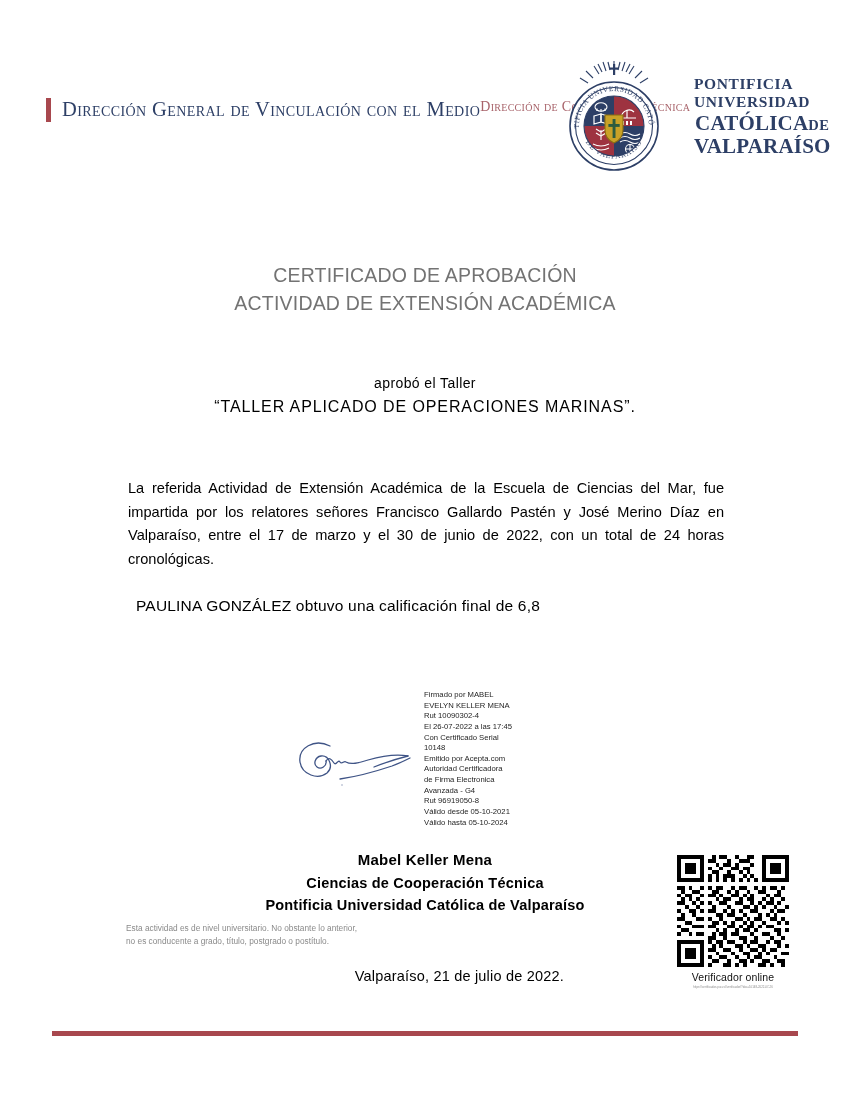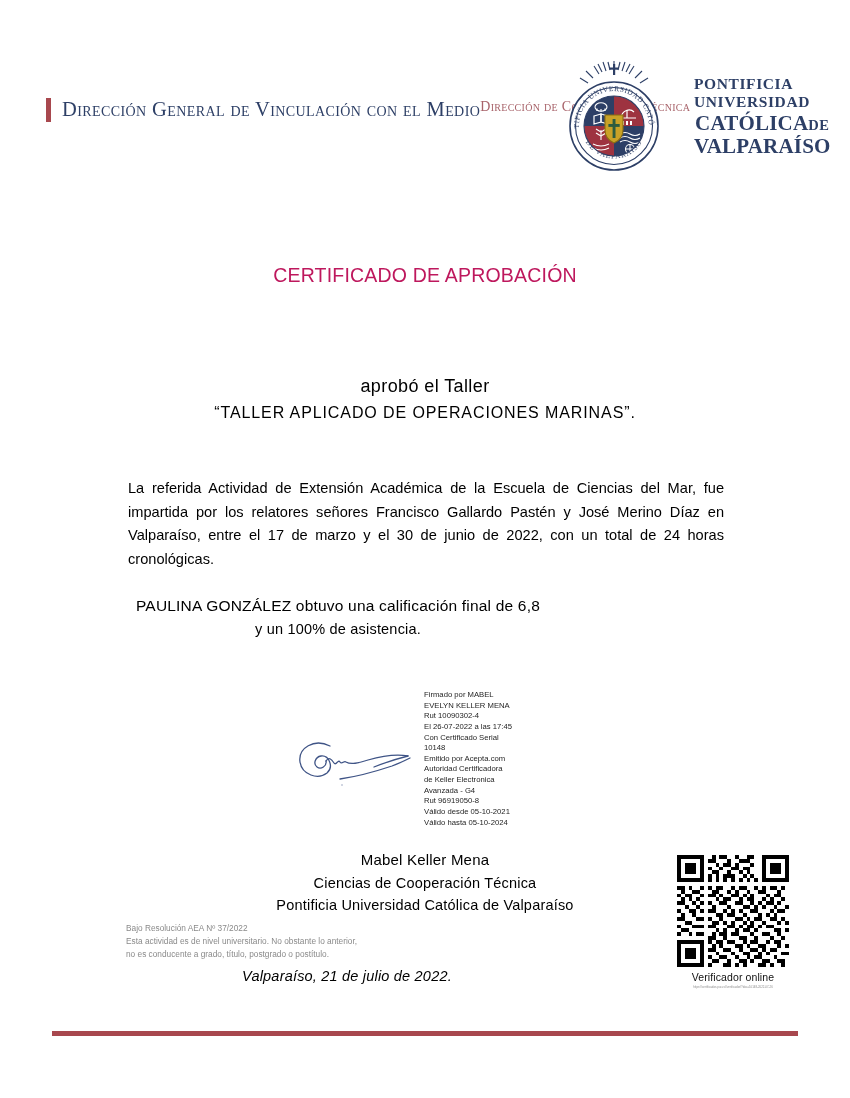--- a/index.html
+++ b/index.html
@@ -105,38 +105,38 @@
 
   
   .cert-title {
     position: absolute;
     left: 0; top: 262px;
     width: 850px;
     text-align: center;
     font-size: 19.5px;
     line-height: 1.42;
     letter-spacing: 0.2px;
-    color: #be185d;
+    color: #737373;
   }
 
   
   .recipient {
     position: absolute;
     left: 0; top: 373px;
     width: 850px;
     text-align: center;
     color: #000;
   }
   .rec-name {
     font-size: 16.5px;
     letter-spacing: 1.1px;
     line-height: 1.5;
   }
   .rec-verb {
-    font-size: 18px;
+    font-size: 14px;
     letter-spacing: 0.4px;
     line-height: 1.55;
   }
   .rec-course {
     font-size: 16px;
     letter-spacing: 0.9px;
     line-height: 1.5;
   }
 
   
@@ -189,48 +189,48 @@
   }
   .sig-meta div { white-space: nowrap; }
 
   
   .signer {
     position: absolute;
     left: 0; top: 849px;
     width: 850px;
     text-align: center;
     color: #000;
+    font-weight: bold;
   }
   .signer-name { font-size: 15px; line-height: 1.52; letter-spacing: 0.2px; }
   .signer-role { font-size: 14.5px; line-height: 1.52; letter-spacing: 0.2px; }
   .signer-org  { font-size: 14.5px; line-height: 1.52; letter-spacing: 0.2px; }
 
   
   .fineprint {
     position: absolute;
     left: 126px;
     top: 922px;
     width: 300px;
     font-size: 8.3px;
     line-height: 1.58;
     color: #8a8a8a;
   }
   .fineprint div { white-space: nowrap; }
 
   
   .closing {
     position: absolute;
-    left: 137px;
+    left: 144px;
     top: 968px;
     width: 420px;
-    text-align: center;
+    text-align: right;
     font-size: 14.5px;
     color: #000;
     letter-spacing: 0.2px;
-    font-style: italic;
   }
 
   
   .qr-block {
     position: absolute;
     left: 672px;
     top: 855px;
     width: 122px;
     text-align: center;
   }
@@ -382,32 +382,32 @@
         <span class="wm-sm">PONTIFICIA</span>
         <span class="wm-sm">UNIVERSIDAD</span>
         <span class="wm-lg"><span>CATÓLICA</span><span class="de">DE</span></span>
         <span class="wm-lg">VALPARAÍSO</span>
       </div>
     </div>
   </div>
 
   <div class="cert-title">
     <div>CERTIFICADO DE APROBACIÓN</div>
+    <div>ACTIVIDAD DE EXTENSIÓN ACADÉMICA</div>
   </div>
 
   <div class="recipient">
     <div class="rec-verb">aprobó el Taller</div>
     <div class="rec-course">“TALLER APLICADO DE OPERACIONES MARINAS”.</div>
   </div>
 
   <div class="body-para">La referida Actividad de Extensión Académica de la Escuela de Ciencias del Mar, fue impartida por los relatores señores Francisco Gallardo Pastén y José Merino Díaz en Valparaíso, entre el 17 de marzo y el 30 de junio de 2022, con un total de 24 horas cronológicas.</div>
 
   <div class="grade">
     <div class="grade-l1">PAULINA GONZÁLEZ obtuvo una calificación final de 6,8</div>
-    <div class="grade-l2">y un 100% de asistencia.</div>
   </div>
 
   <div class="sig-area">
     <svg class="sig-mark" viewBox="0 0 128 62">
       <g fill="none" stroke="#3f5486" stroke-width="1.3" stroke-linecap="round">
         <path d="M 34 14 C 18 6 2 16 4 30 C 6 43 22 48 31 41 C 38 35 33 23 25 24
                  C 19 25 17 32 21 35 C 25 38 31 34 30 29"></path>
         <path d="M 30 29 C 33 24 36 28 38 31 C 40 34 42 27 44 30 C 46 33 48 28 50 30
                  C 55 33 62 31 72 28 C 86 24 100 22 112 24"></path>
         <path d="M 112 24 C 100 27 88 31 78 35"></path>
@@ -420,36 +420,35 @@
 
     <div class="sig-meta">
       <div>Firmado por MABEL</div>
       <div>EVELYN KELLER MENA</div>
       <div>Rut 10090302-4</div>
       <div>El 26-07-2022 a las 17:45</div>
       <div>Con Certificado Serial</div>
       <div>10148</div>
       <div>Emitido por Acepta.com</div>
       <div>Autoridad Certificadora</div>
-      <div>de Keller Electronica</div>
+      <div>de Firma Electronica</div>
       <div>Avanzada - G4</div>
       <div>Rut 96919050-8</div>
       <div>Válido desde 05-10-2021</div>
       <div>Válido hasta 05-10-2024</div>
     </div>
   </div>
 
   <div class="signer">
     <div class="signer-name">Mabel Keller Mena</div>
     <div class="signer-role">Ciencias de Cooperación Técnica</div>
     <div class="signer-org">Pontificia Universidad Católica de Valparaíso</div>
   </div>
 
   <div class="fineprint">
-    <div>Bajo Resolución AEA  Nº 37/2022</div>
     <div>Esta actividad es de nivel universitario. No obstante lo anterior,</div>
     <div>no es conducente a grado, título, postgrado o postítulo.</div>
   </div>
 
   <div class="closing">Valparaíso, 21 de julio de 2022.</div>
 
   <div class="qr-block">
     <svg class="qr-code" viewBox="0 0 29 29" shape-rendering="crispEdges">
       <rect width="29" height="29" fill="#ffffff"></rect>
       <g fill="#000000">

